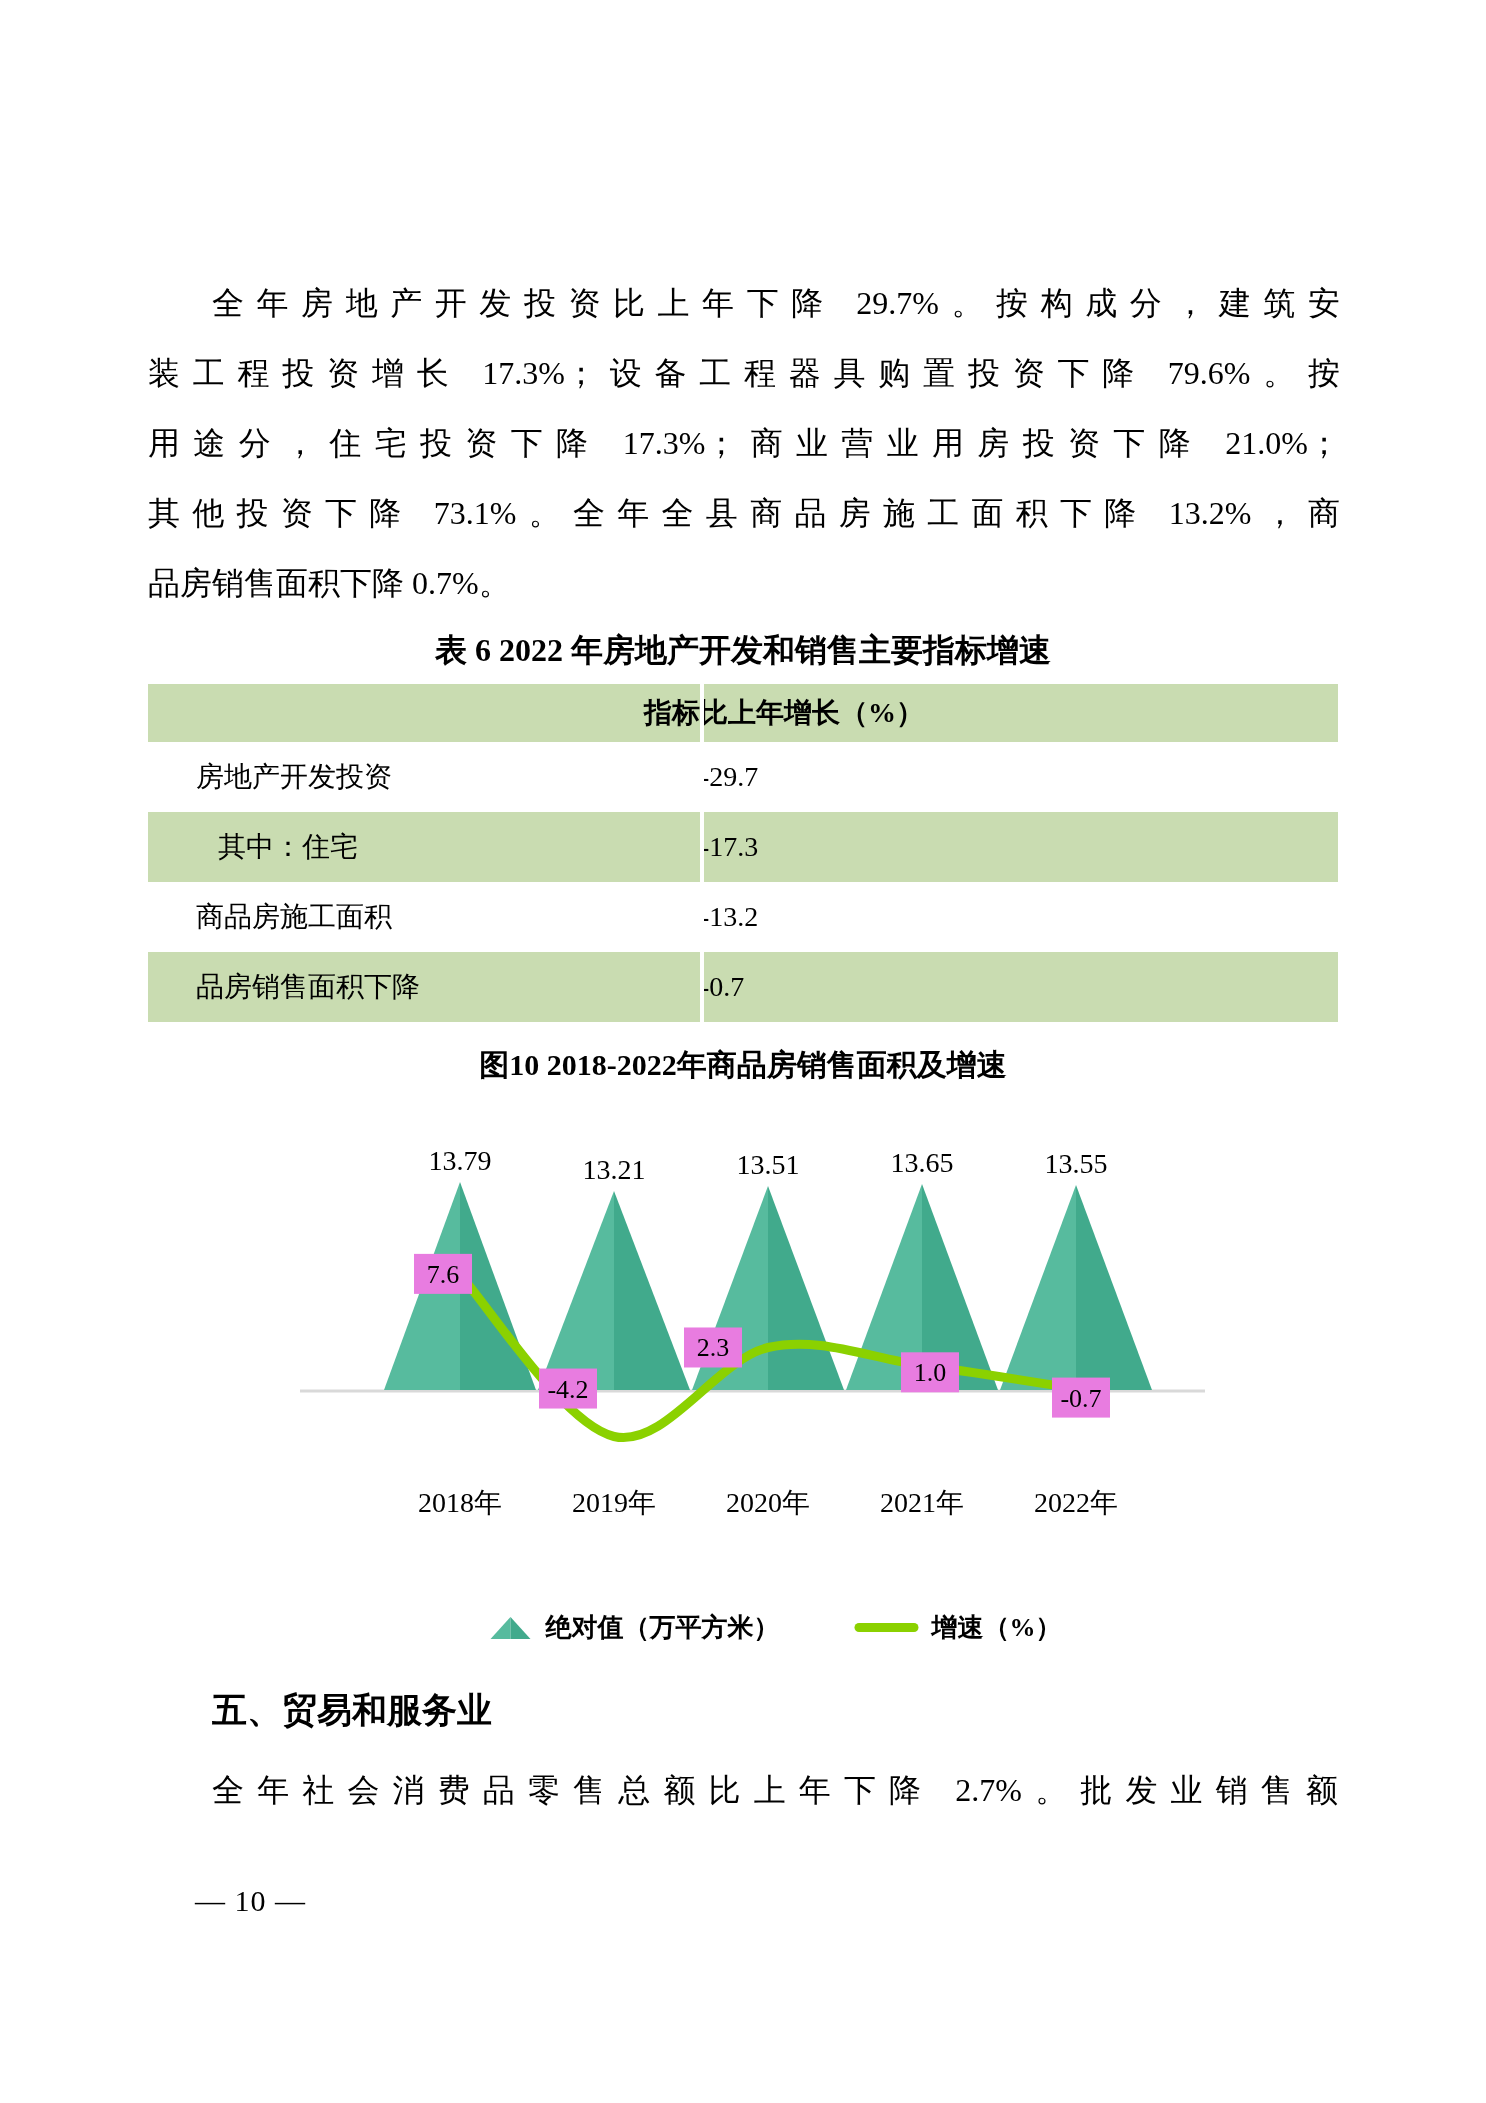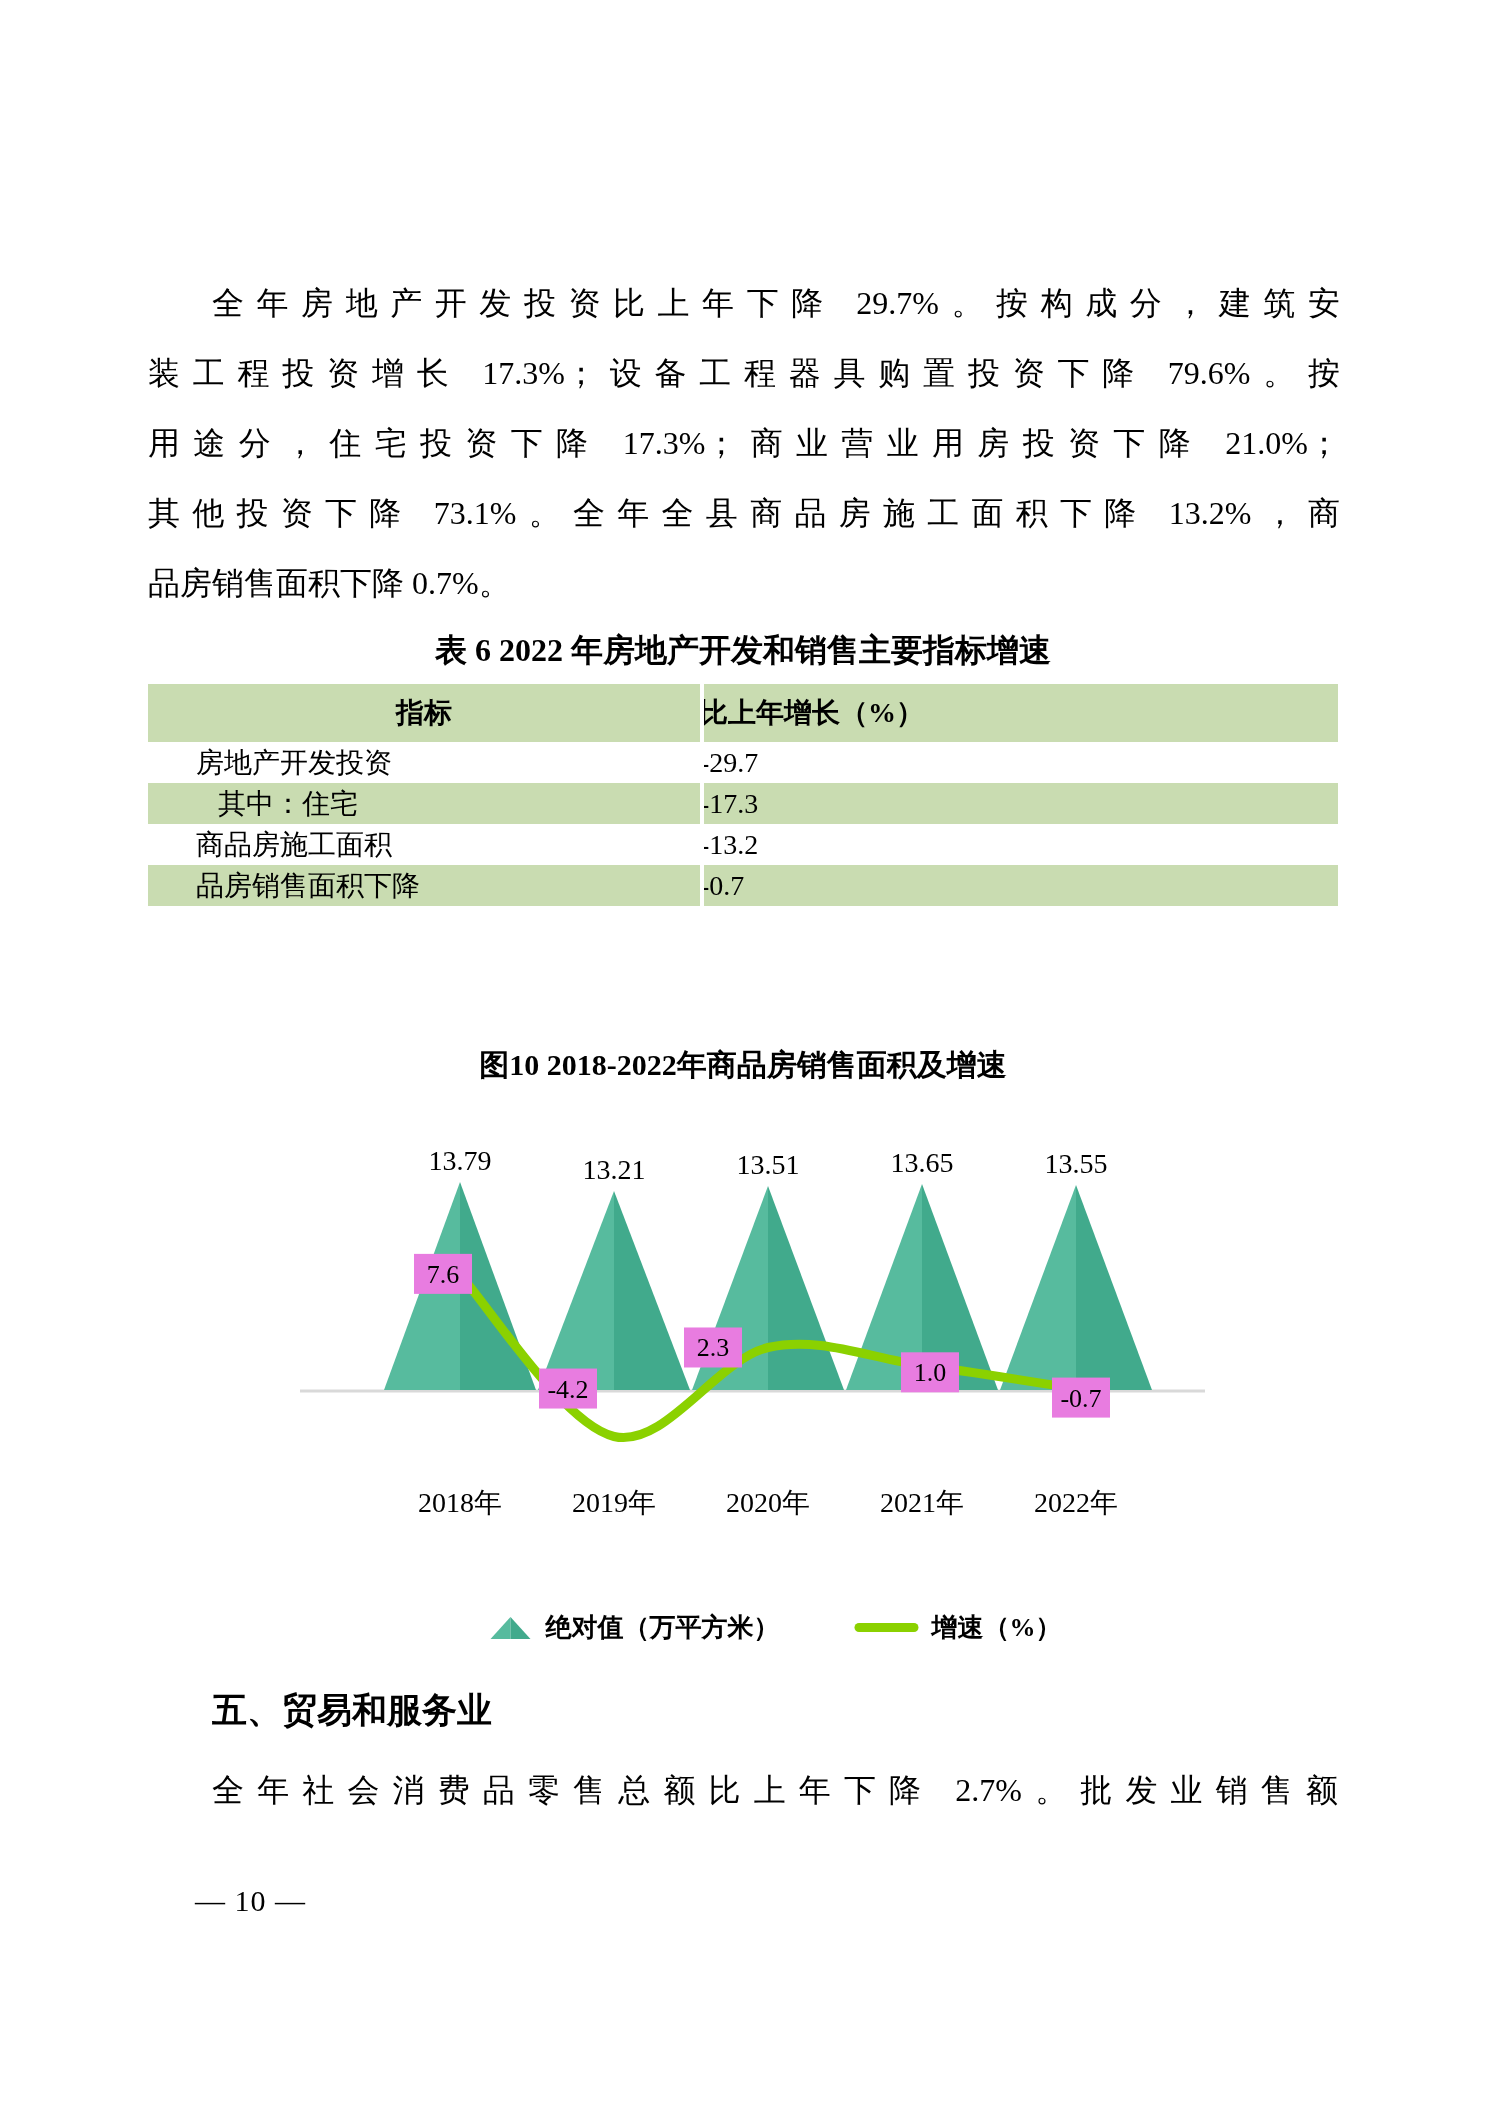--- a/index.html
+++ b/index.html
@@ -9,25 +9,25 @@
   .para{position:absolute;left:148px;width:1192px;}
   #para1{top:268px;}
   #para2{top:1755px;width:1190px;}
   .pline{height:70px;line-height:70px;font-size:32px;}
   .pline.just{text-align:justify;text-align-last:justify;}
   .pline.indent{text-indent:64px;}
   
   .tbl-caption{position:absolute;left:148px;top:628px;width:1190px;text-align:center;
                font-size:32px;font-weight:bold;line-height:44px;}
   .tbl{position:absolute;left:148px;top:684px;width:1190px;}
-  .trow{display:flex;align-items:center;height:41px;}
+  .trow{display:flex;align-items:center;height:70px;}
   .trow.thead{height:58px;font-weight:bold;}
   .tc1{width:552px;box-sizing:border-box;padding-left:48px;font-size:28px;}
   .tc1.ind{padding-left:70px;}
-  .thead .tc1{text-align:center;padding-left:0;}
+  .thead .tc1{text-align:right;padding-left:0;}
   .tc2{flex:1;text-align:left;font-size:28px;}
   .tdivider{position:absolute;top:0;width:4px;height:100%;background:#ffffff;}
   
   .chart-title{position:absolute;left:148px;top:1044px;width:1190px;text-align:center;
                font-size:30px;font-weight:bold;line-height:42px;}
   #chart{position:absolute;left:0;top:1120px;}
   .legend{position:absolute;top:1610px;left:775px;transform:translateX(-50%);
           display:flex;align-items:center;gap:13px;font-size:26px;font-weight:600;white-space:nowrap;}
   .lline{width:64px;height:9px;border-radius:5px;margin-left:62px;}
   

